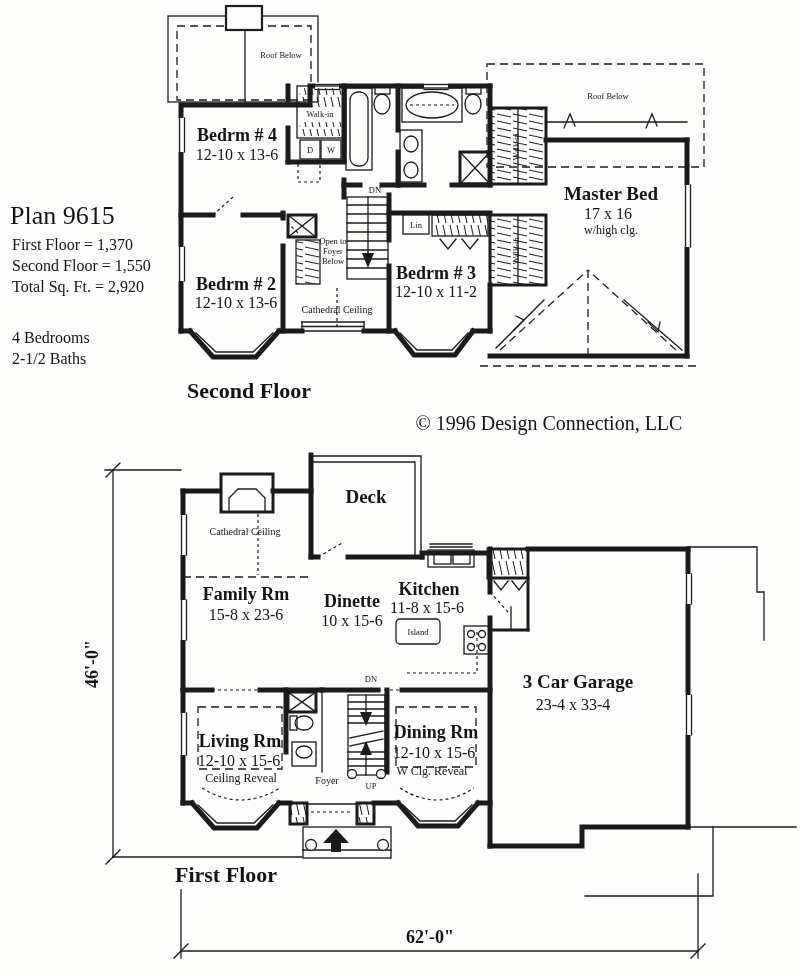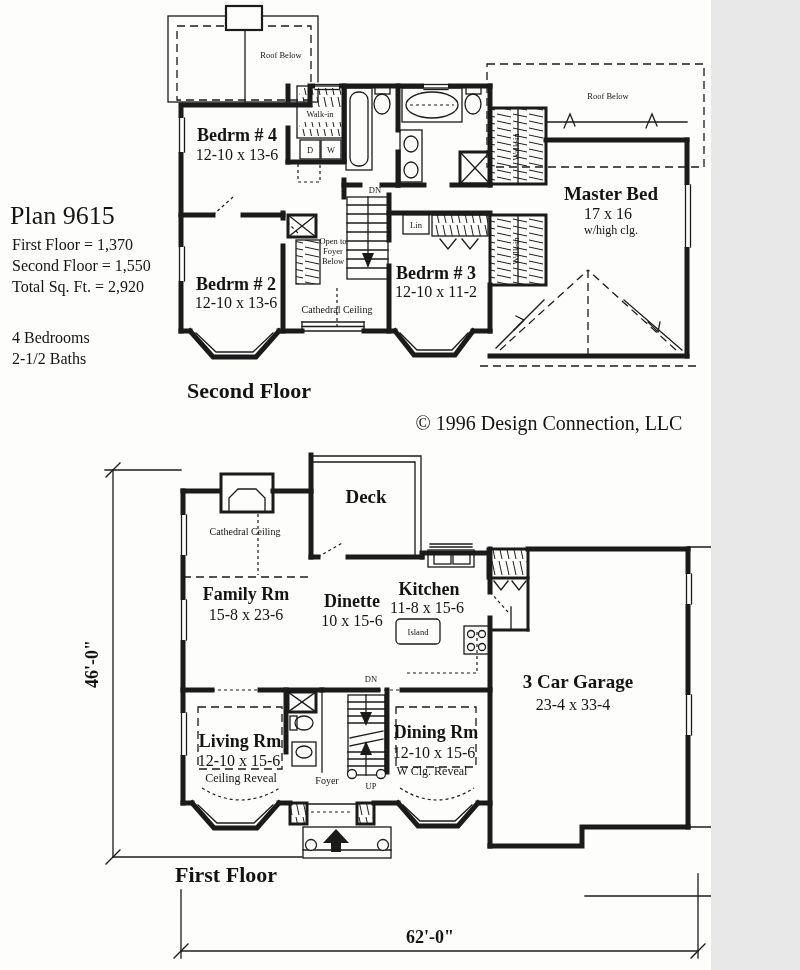--- a/index.html
+++ b/index.html
@@ -1,16 +1,16 @@
 <!DOCTYPE html>
 <html><head>
 <meta charset="utf-8">
 <style>
   html,body{margin:0;padding:0;background:#e8e8e8;}
-  .sheet{width:711px;height:970px;position:relative;background:#fdfdfc;overflow:hidden;}
+  .sheet{width:800px;height:970px;position:relative;background:#fdfdfc;overflow:hidden;}
   svg{display:block;}
   .w{fill:none;stroke:#1b1b1b;stroke-width:5;stroke-linecap:square;}
   .w3{fill:none;stroke:#1b1b1b;stroke-width:3;stroke-linecap:square;}
   .t{fill:none;stroke:#1b1b1b;stroke-width:1.3;stroke-linecap:square;}
   .d{fill:none;stroke:#1b1b1b;stroke-width:1.3;stroke-dasharray:8 5;}
   .dd{fill:none;stroke:#1b1b1b;stroke-width:1.2;stroke-dasharray:3 3;}
   .fw{fill:#fdfdfc;}
   .fb{fill:#1b1b1b;stroke:none;}
   text{font-family:"Liberation Serif",serif;fill:#141414;}
   .rname{font-weight:bold;font-size:18px;text-anchor:middle;}

